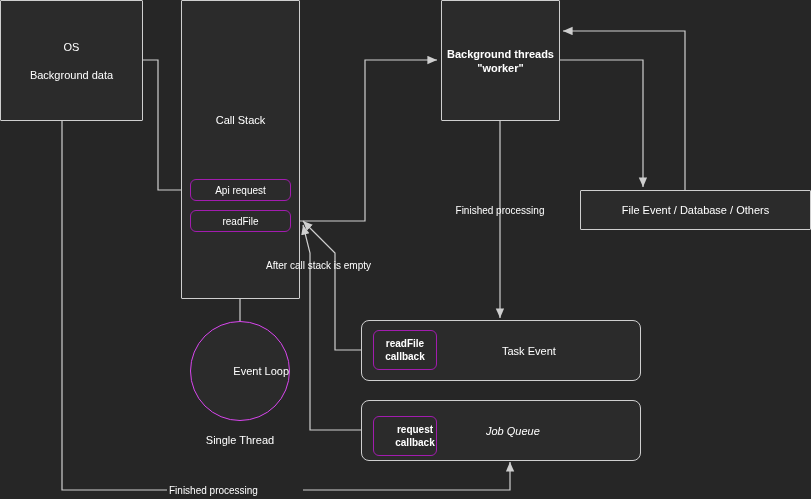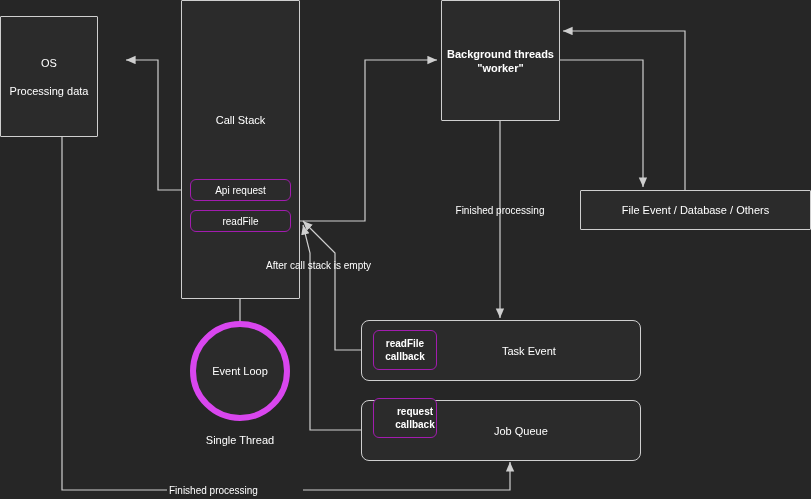--- a/index.html
+++ b/index.html
@@ -28,26 +28,26 @@
     font-size: 11px;
     line-height: 14px;
     border-radius: 1px;
   }
   .rounded {
     border-radius: 8px;
   }
   .circle {
     position: absolute;
     box-sizing: border-box;
-    border: 6px solid #d946ef;
+    border: 1px solid #d946ef;
     background: #2b2b2b;
     border-radius: 50%;
     display: flex;
     align-items: center;
-    justify-content: center;
+    justify-content: flex-end;
     font-size: 11px;
   }
   .label {
     position: absolute;
     font-size: 10px;
     line-height: 13px;
     color: #ffffff;
     white-space: pre;
     text-align: center;
   }
@@ -122,23 +122,23 @@
       <path d="M361,350 L335,350 L335,253 L303,221" marker-end="url(#arrow)"></path>
 
       <path d="M361,430 L310,430 L310,253 L303,225" marker-end="url(#arrow)"></path>
 
       <path d="M240,325 L240,240" marker-end="url(#arrow)"></path>
 
       <path d="M62,121 L62,490 L510,490 L510,462" marker-end="url(#arrow)"></path>
     </g>
   </svg>
 
-  <div class="box os-text" style="left:0px; top:16px; width:98px; height:121px;">
+  <div class="box os-text" style="left:0px; top:0px; width:143px; height:121px;">
     <span>OS</span>
-    <span>Processing data</span>
+    <span>Background data</span>
   </div>
 
   <div class="box" style="left:181px; top:0px; width:119px; height:299px; align-items:flex-start; justify-content:center;">
     <span class="stack-title">Call Stack</span>
   </div>
   <div class="inner-box" style="left:190px; top:179px; width:101px; height:22px;">
     <span>Api request</span>
   </div>
   <div class="inner-box" style="left:190px; top:210px; width:101px; height:22px;">
     <span>readFile</span>
@@ -155,23 +155,23 @@
 
   <div class="box rounded" style="left:361px; top:320px; width:280px; height:61px; justify-content:flex-start;">
     <span class="queue-label" style="left:140px;">Task Event</span>
   </div>
   <div class="inner-box two-line" style="left:373px; top:330px; width:64px; height:40px;">
     <span style="white-space:pre-line;">readFile
 callback</span>
   </div>
 
   <div class="box rounded" style="left:361px; top:400px; width:280px; height:61px; justify-content:flex-start;">
-    <span class="queue-label" style="left:132px;">Job Queue</span>
+    <span class="queue-label" style="left:124px;font-style:italic;">Job Queue</span>
   </div>
-  <div class="inner-box two-line" style="left:373px; top:398px; width:64px; height:40px;padding-left:20px;">
+  <div class="inner-box two-line" style="left:373px; top:416px; width:64px; height:40px;padding-left:20px;">
     <span style="white-space:pre-line;">request
 callback</span>
   </div>
 
   <div class="circle" style="left:190px; top:321px; width:100px; height:100px;">
     <span>Event Loop</span>
   </div>
   <div class="label" style="left:190px; top:434px; width:100px; font-size:11px;">Single Thread</div>
 
   <div class="label" style="left:437px; top:204px; width:126px;">Finished processing</div>

